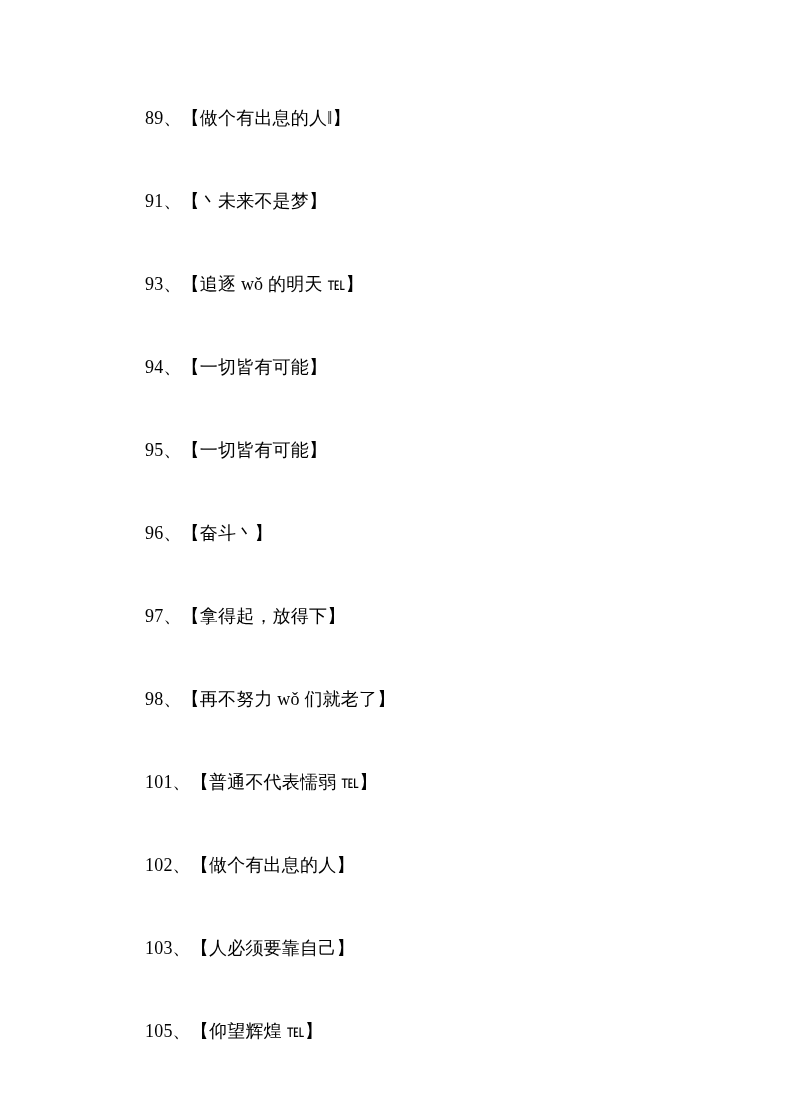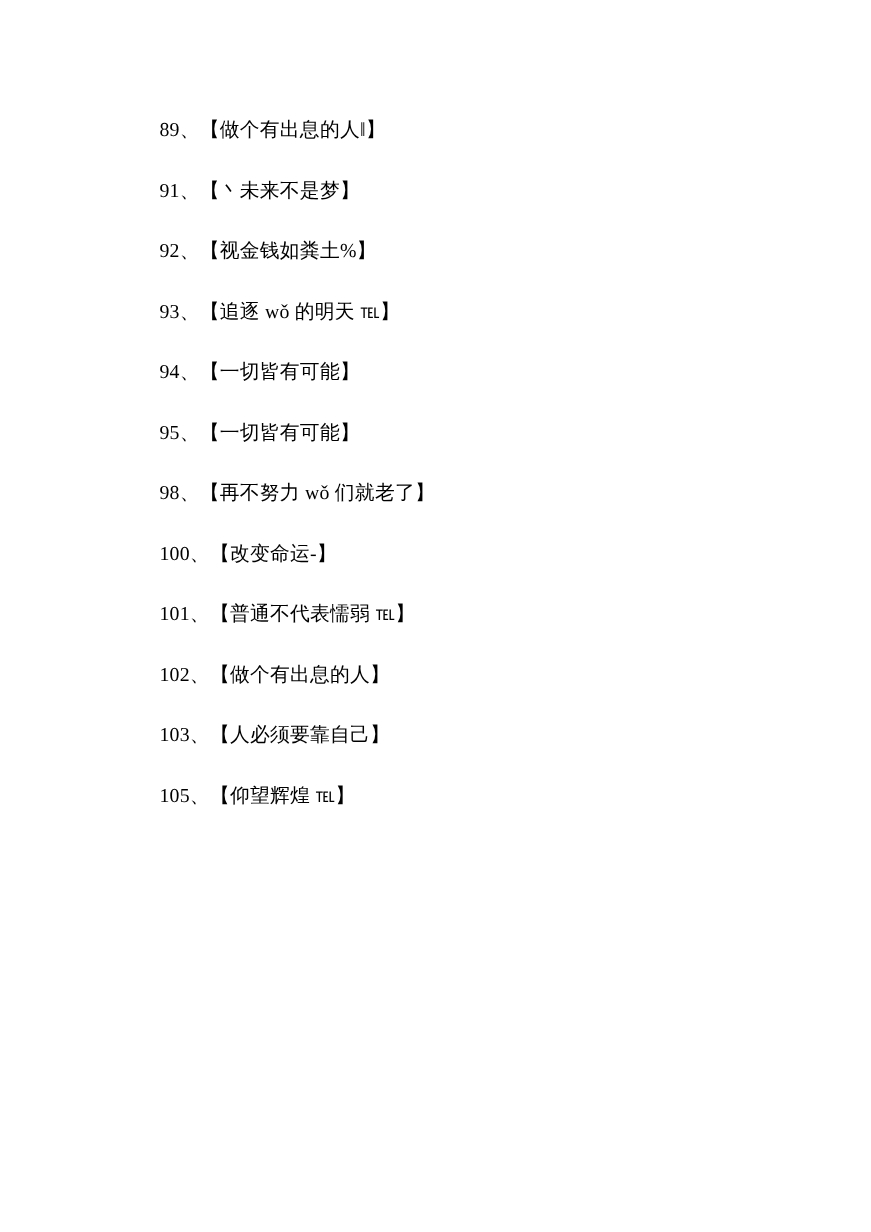--- a/index.html
+++ b/index.html
@@ -12,56 +12,57 @@
       height: 1120px;
       background: #ffffff;
       font-family: "SimSun", "宋体", serif;
       padding-top: 105px;
       padding-left: 145px;
       padding-right: 100px;
     }
     .list-container {
       display: flex;
       flex-direction: column;
+      gap: 28px;
     }
     .list-item {
       font-size: 18px;
       color: #000000;
       line-height: 1.5;
       margin-bottom: 28px;
       letter-spacing: 0.2px;
     }
   </style>
 </head>
 <body>
 
 <div class="list-container">
   <div class="list-item">
     <span>89</span><span>、</span><span>【做个有出息的人‖】</span>
   </div>
   <div class="list-item">
     <span>91</span><span>、</span><span>【丶未来不是梦】</span>
   </div>
   <div class="list-item">
-    <span>92</span><span>、</span><span>【视金钱如粪土%】</span>
-  </div>
-  <div class="list-item">
     <span>93</span><span>、</span><span>【追逐 wǒ 的明天 ℡】</span>
   </div>
   <div class="list-item">
     <span>94</span><span>、</span><span>【一切皆有可能】</span>
   </div>
   <div class="list-item">
     <span>95</span><span>、</span><span>【一切皆有可能】</span>
   </div>
   <div class="list-item">
-    <span>98</span><span>、</span><span>【再不努力 wǒ 们就老了】</span>
+    <span>96</span><span>、</span><span>【奋斗丶】</span>
   </div>
   <div class="list-item">
-    <span>100</span><span>、</span><span>【改变命运-】</span>
+    <span>97</span><span>、</span><span>【拿得起，放得下】</span>
+  </div>
+  <div class="list-item">
+    <span>98</span><span>、</span><span>【再不努力 wǒ 们就老了】</span>
   </div>
   <div class="list-item">
     <span>101</span><span>、</span><span>【普通不代表懦弱 ℡】</span>
   </div>
   <div class="list-item">
     <span>102</span><span>、</span><span>【做个有出息的人】</span>
   </div>
   <div class="list-item">
     <span>103</span><span>、</span><span>【人必须要靠自己】</span>
   </div>

